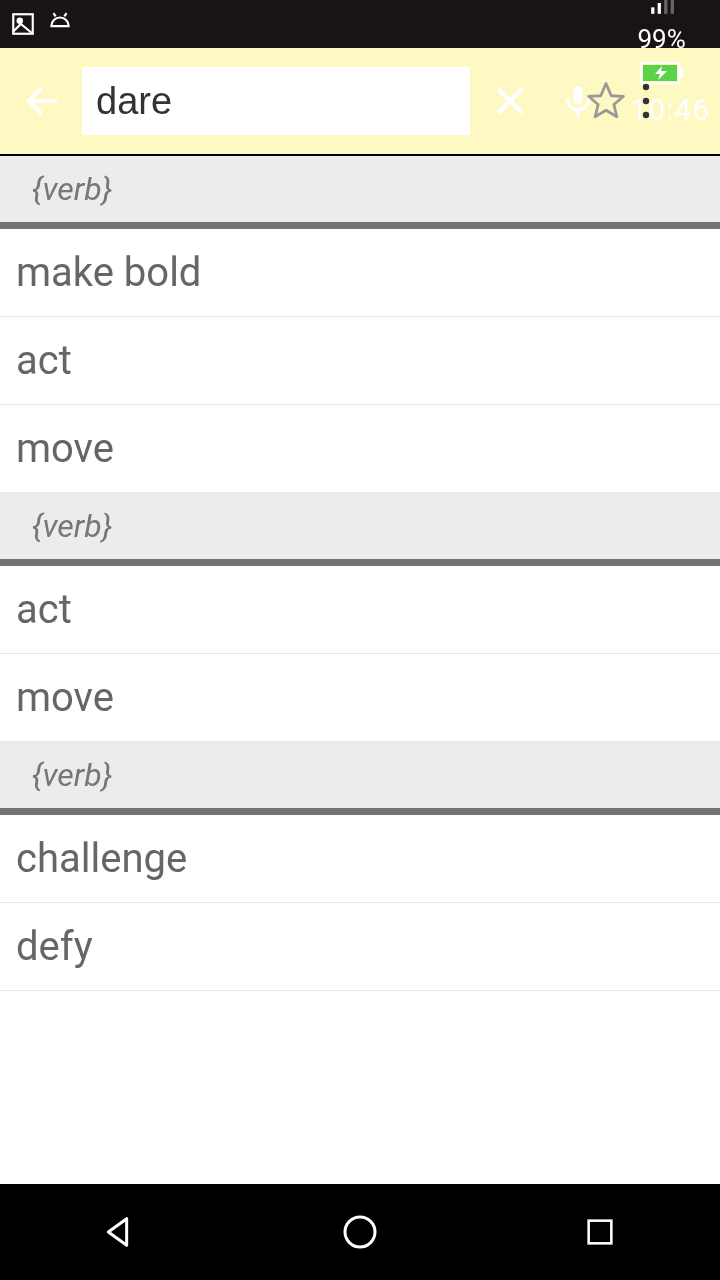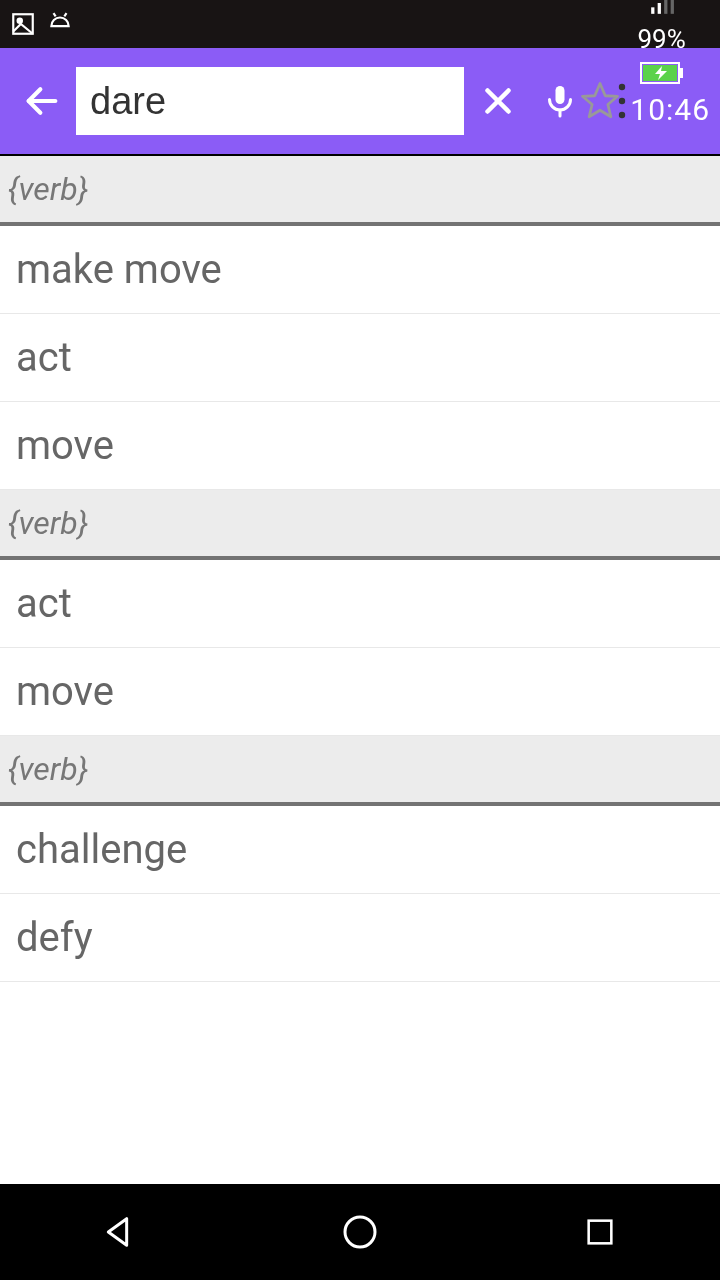--- a/index.html
+++ b/index.html
@@ -6,39 +6,39 @@
   html, body { width: 720px; height: 1280px; overflow: hidden; font-family: -apple-system, Roboto, Arial, sans-serif; background: #fff; }
   .statusbar {
     height: 48px; background: #181414; color: #fff;
     display: flex; align-items: center; justify-content: space-between;
     padding: 0 10px; font-size: 26px;
   }
   .statusbar .left { display: flex; align-items: center; gap: 10px; }
   .statusbar .right { display: flex; align-items: center; gap: 8px; flex-direction: column; }
   .statusbar svg { display: block; }
   .appbar {
-    height: 108px; background: #8b5cf6;
-    display: flex; align-items: center; padding: 0 14px; gap: 6px;
+    height: 108px; background: #fef9c3;
+    display: flex; align-items: center; padding: 0 14px; gap: 12px;
     border-bottom: 2px solid #000;
   }
   .appbar .iconbtn { width: 56px; height: 56px; display:flex; align-items:center; justify-content:center; }
   .searchbox {
     flex: 0 0 auto; width: 388px; height: 68px; background: #fff;
     display: flex; align-items: center; padding: 0 14px;
   }
   .searchbox input {
     flex: 1; border: none; outline: none; font-size: 38px; color: #333;
     background: transparent;
   }
   .searchbox .star { width: 42px; height: 42px; }
   .content { height: calc(1280px - 48px - 108px - 96px); overflow: hidden; background: #fff; }
   .section-header {
     background: #ececec; color: #777; font-style: italic;
-    font-size: 32px; padding: 14px 8px;
-    border-bottom: 4px solid #737373;
+    font-size: 32px; padding: 14px 32px;
+    border-bottom: 7px solid #737373;
   }
   .row {
     font-size: 40px; color: #666; padding: 20px 16px;
     border-bottom: 1px solid #e8e8e8;
   }
   .navbar {
     position: absolute; bottom: 0; left: 0; right: 0;
     height: 96px; background: #000;
     display: flex; align-items: center; justify-content: space-around;
   }
@@ -132,21 +132,21 @@
     <svg width="8" height="36" viewBox="0 0 8 36" fill="#333">
         <circle cx="4" cy="4" r="3.2"></circle>
         <circle cx="4" cy="18" r="3.2"></circle>
         <circle cx="4" cy="32" r="3.2"></circle>
       </svg>
   </div>
 </div>
 
 <div class="content">
   <div class="section-header">{verb}</div>
-  <div class="row">make move</div>
+  <div class="row">make bold</div>
   <div class="row">act</div>
   <div class="row">move</div>
 
   <div class="section-header">{verb}</div>
   <div class="row">act</div>
   <div class="row">move</div>
 
   <div class="section-header">{verb}</div>
   <div class="row">challenge</div>
   <div class="row">defy</div>

